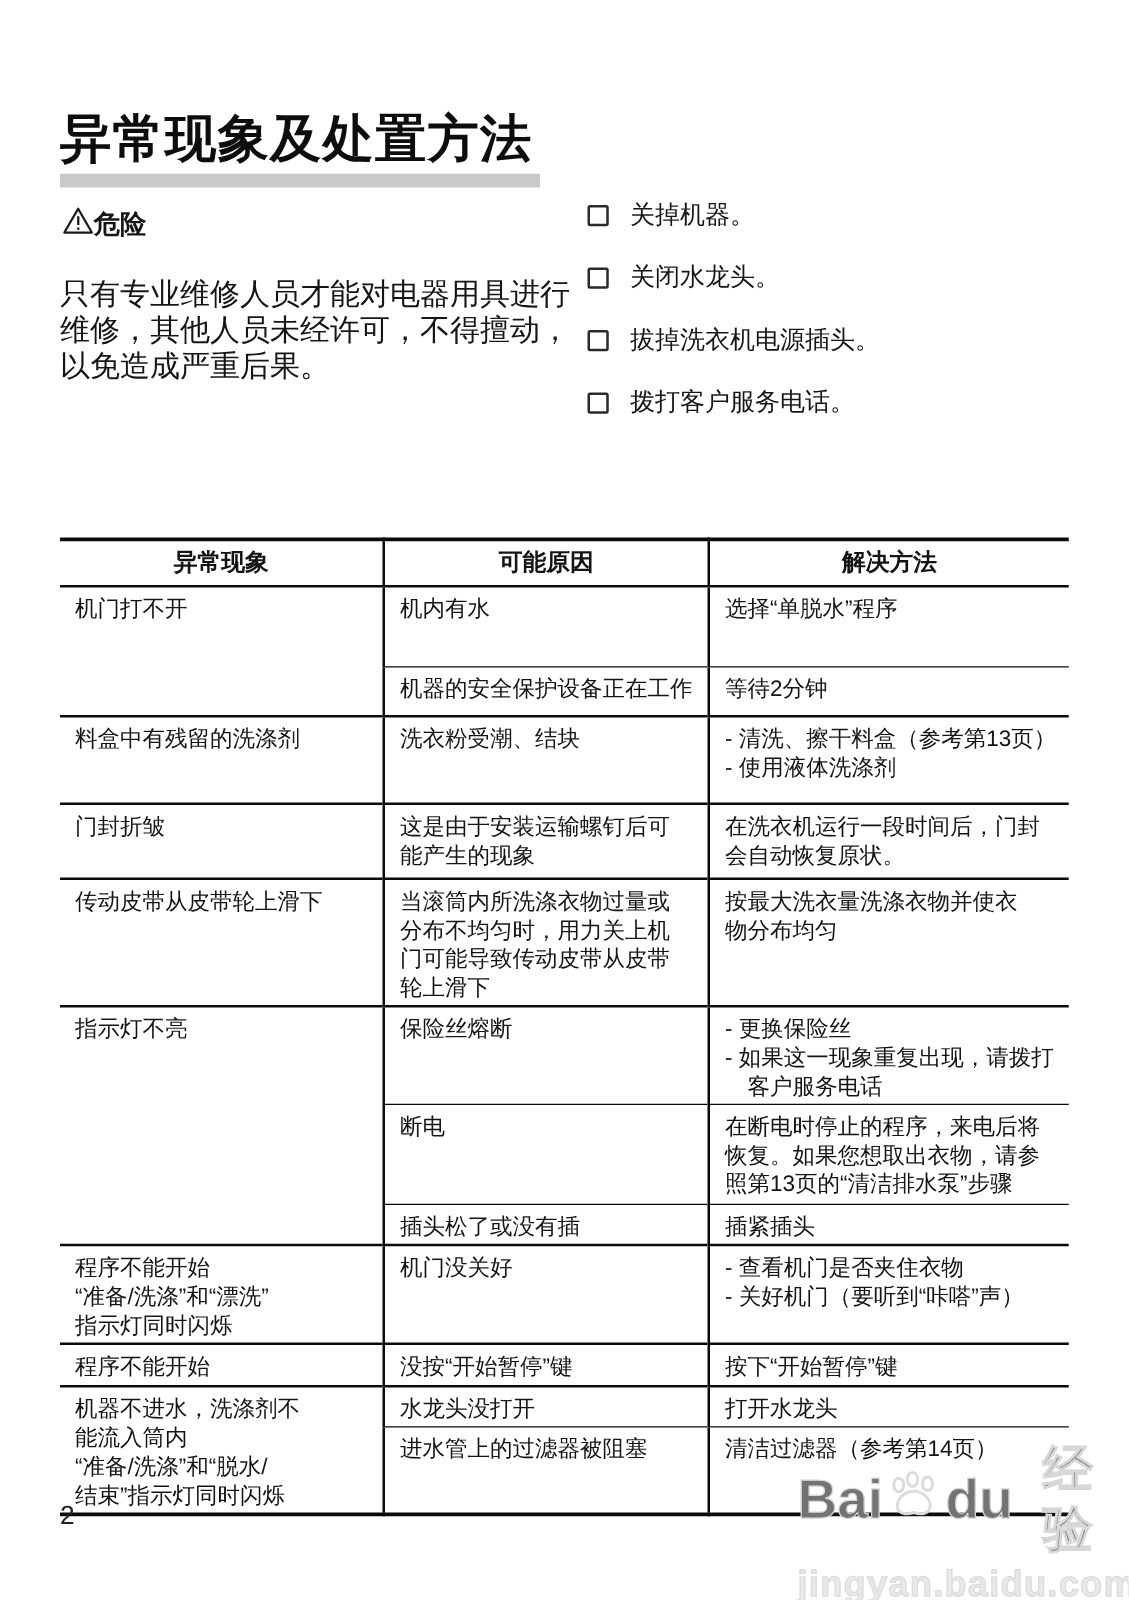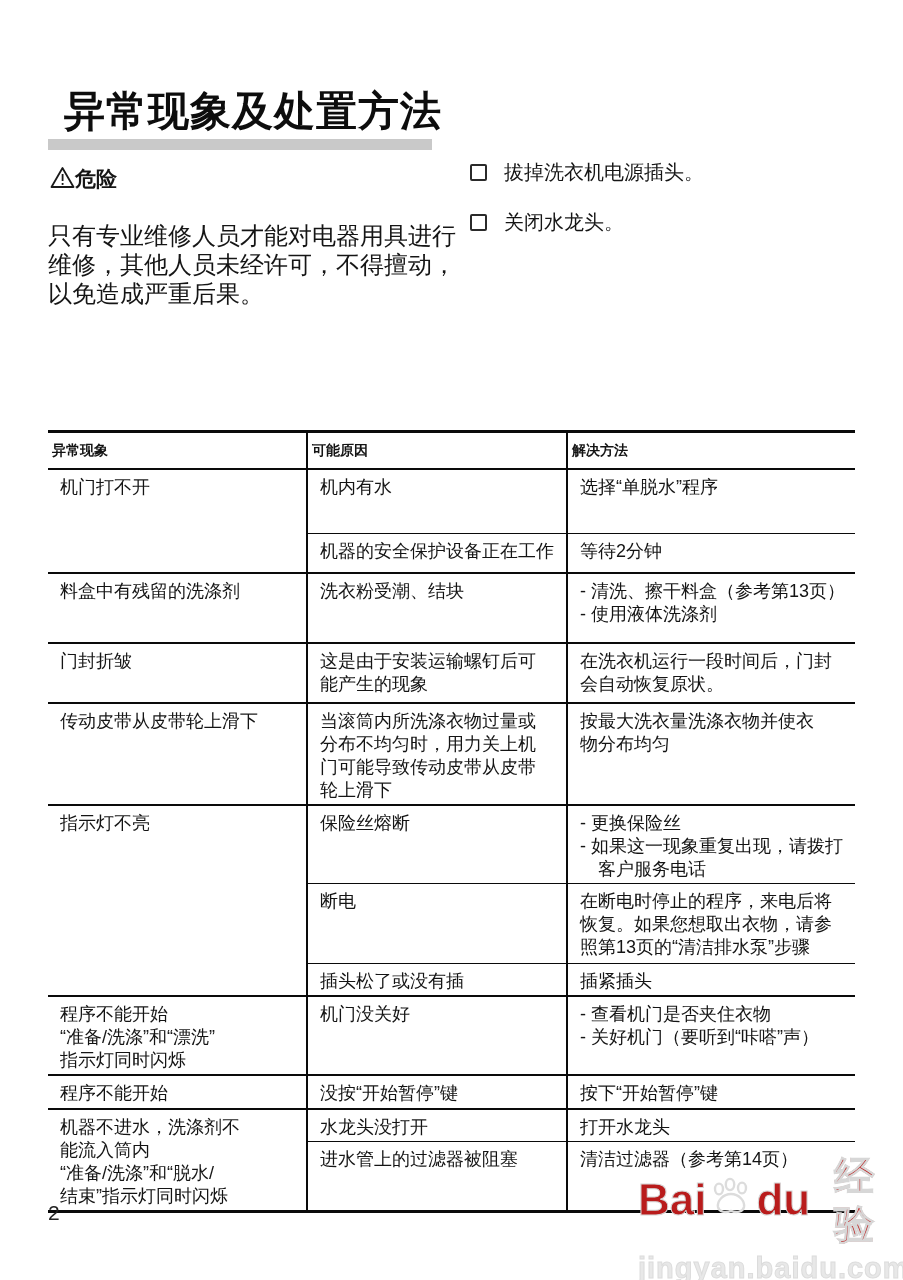--- a/index.html
+++ b/index.html
@@ -2,21 +2,21 @@
 <html><head>
 <meta charset="utf-8">
 <style>
   html,body { margin:0; padding:0; background:#ffffff; }
   .page {
     position:relative; width:903px; height:1280px; background:#ffffff;
     font-family:"Liberation Sans", sans-serif; color:#151515; overflow:hidden;
   }
   .doc-title {
     position:absolute; left:48px; top:84px; font-size:41px; font-weight:bold;
-    letter-spacing:1px; color:#0d0d0d; white-space:nowrap;margin-left:16px;
+    letter-spacing:1px; color:#0d0d0d; white-space:nowrap;
   }
   .title-bar {
     position:absolute; left:48px; top:139px; width:384px; height:11px; background:#c9c9c9;
   }
   .warning-head {
     position:absolute; left:50px; top:165px; display:flex; align-items:center; gap:0;
   }
   .warning-head .w-label { font-size:21px; font-weight:bold; }
   .para { position:absolute; left:48px; width:412px; font-size:24px; line-height:29px; }
   .para-1 { top:221px; }
@@ -32,37 +32,37 @@
   table.trouble {
     position:absolute; left:48px; top:430px; width:807px;
     border-collapse:collapse; table-layout:fixed;
     border-top:3px solid #0a0a0a; border-bottom:3px solid #0a0a0a;
   }
   table.trouble th, table.trouble td {
     font-size:18px; line-height:23px; vertical-align:top; text-align:left;
     padding:6px 8px 2px 12px; white-space:pre-line; color:#141414;
   }
   table.trouble th {
-    text-align:left; vertical-align:middle; font-weight:bold; font-size:14px;
+    text-align:center; vertical-align:middle; font-weight:bold; font-size:19px;
     border-bottom:2px solid #0a0a0a; padding:6px 4px;
   }
   td.c2, th.c2 { border-left:2px solid #0a0a0a; }
   tr.main > td { border-top:2px solid #0a0a0a; }
   tr.sub > td { border-top:1px solid #0a0a0a; }
   td.mid { vertical-align:middle; padding-top:0; padding-bottom:0; }
   td.phen { padding-left:14px; }
 
   .page-number { position:absolute; left:48px; top:1201px; font-size:21px; color:#222; }
 
   .watermark {
     position:absolute; left:638px; top:1152px; width:260px; text-align:left;
     color:#e2e2e2; pointer-events:none;
   }
   .wm-brand { display:flex; align-items:center; gap:4px; font-weight:bold; font-size:44px;
-    color:#b91c1c; -webkit-text-stroke:1px #d7d7d7; line-height:48px; }
+    color:#737373; -webkit-text-stroke:1px #d7d7d7; line-height:48px; }
   .wm-cn { font-size:40px; margin-left:20px; }
   .wm-url { font-size:29px; font-weight:bold; color:#e8e8e8; -webkit-text-stroke:1px #dcdcdc;
     letter-spacing:1px; margin-top:4px; }
 </style>
 </head>
 <body>
 
 <div class="page">
 
   <div class="doc-title">异常现象及处置方法</div>
@@ -77,25 +77,33 @@
       </svg>
     </span>
     <span class="w-label">危险</span>
   </div>
 
   <div class="para para-1">只有专业维修人员才能对电器用具进行维修，其他人员未经许可，不得擅动，以免造成严重后果。</div>
 
   <div class="actions">
     <div class="action-item">
       <span class="action-box"></span>
+      <span class="action-text">关掉机器。</span>
+    </div>
+    <div class="action-item">
+      <span class="action-box"></span>
+      <span class="action-text">关闭水龙头。</span>
+    </div>
+    <div class="action-item">
+      <span class="action-box"></span>
       <span class="action-text">拔掉洗衣机电源插头。</span>
     </div>
     <div class="action-item">
       <span class="action-box"></span>
-      <span class="action-text">关闭水龙头。</span>
+      <span class="action-text">拨打客户服务电话。</span>
     </div>
   </div>
 
   <table class="trouble">
     <colgroup>
         <col style="width:259px">
         <col style="width:260px">
         <col style="width:288px">
       </colgroup>
     <tbody>

